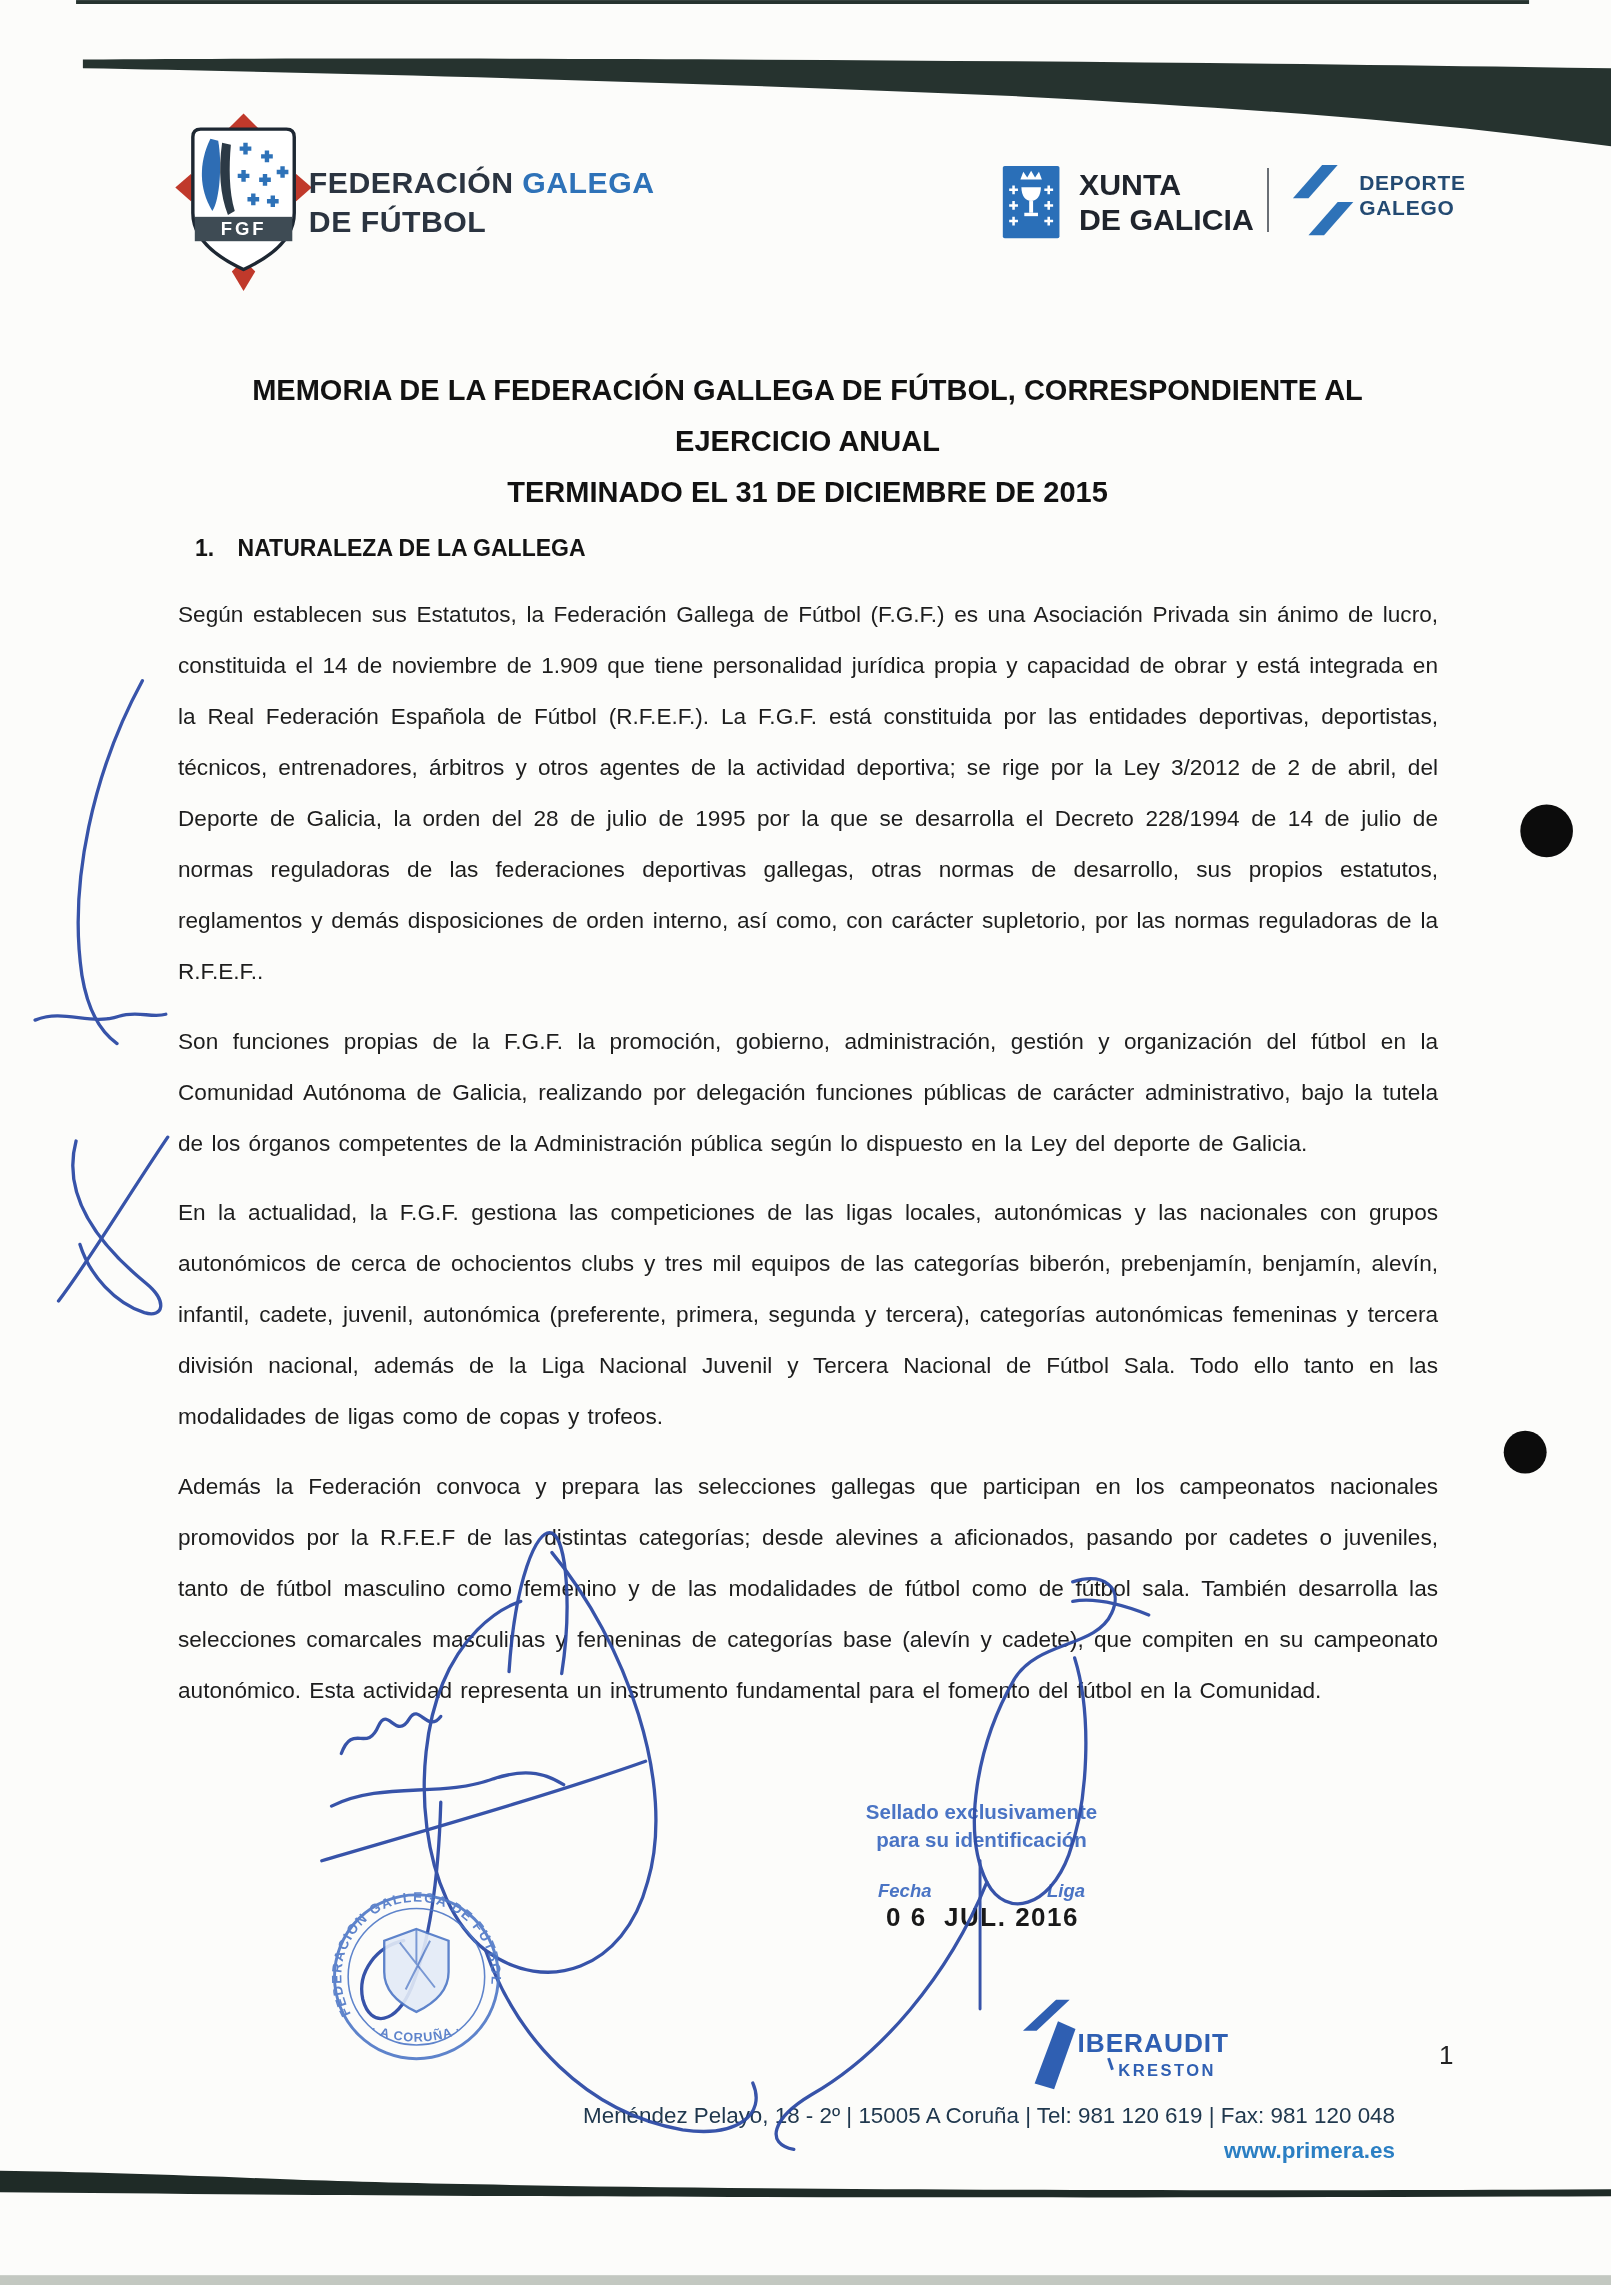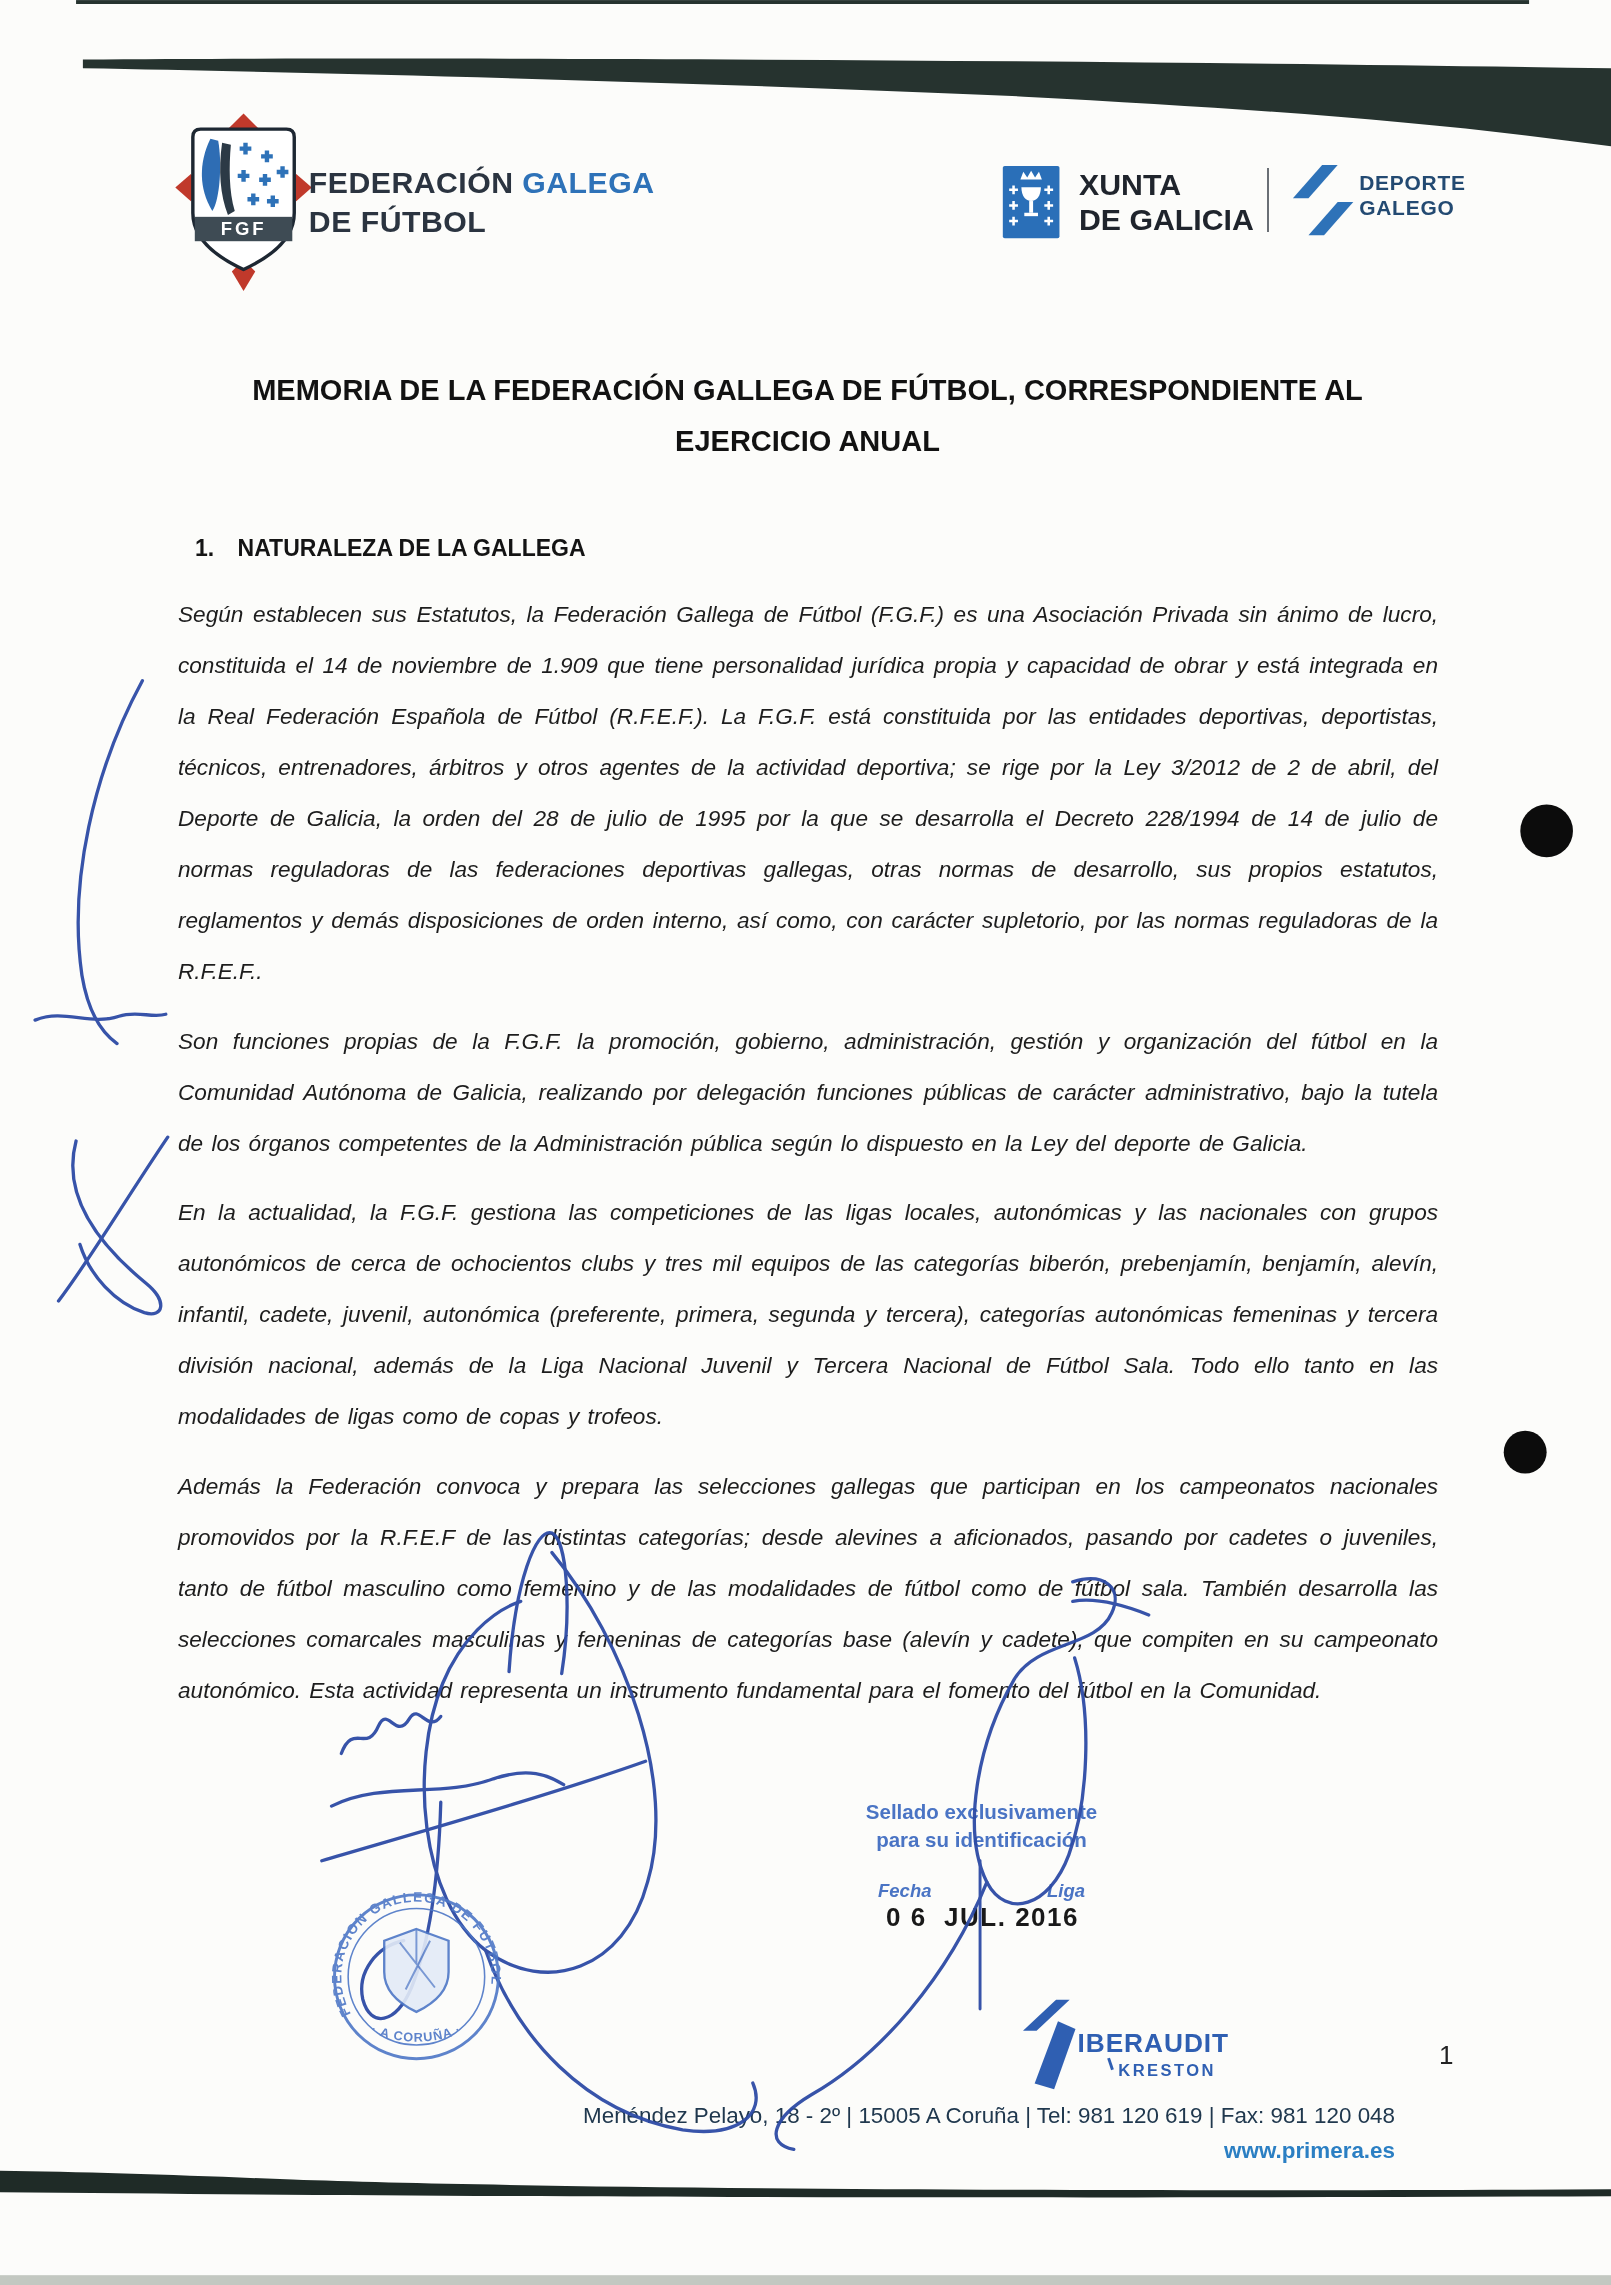--- a/index.html
+++ b/index.html
@@ -22,21 +22,21 @@
   }
   .section-heading {
     position:absolute; left:195px; top:535px; display:flex; gap:23.4px;
     font-weight:bold; font-size:23px; color:#141414;
   }
   .body-text {
     position:absolute; left:178px; top:589px; width:1260px;
     font-size:22.6px; line-height:51px; color:#1d1d1d;
     text-align:justify; word-spacing:2px;
   }
-  .body-text p { margin:0 0 18.5px 0;font-style:italic; }
+  .body-text p { margin:0 0 18.5px 0; }
 
   
   .id-stamp {
     position:absolute; left:847px; top:1798px; width:269px; text-align:center;
     color:#4a74c4; font-size:20.5px; line-height:28px; font-weight:bold;
   }
   .fecha-row {
     display:flex; justify-content:space-between; padding:0 31px; margin-top:23px;
     font-style:italic; font-size:18.5px;
   }
@@ -106,20 +106,21 @@
     <g fill="#2e72b8">
       <polygon points="4,40 34,6 50,6 20,40"></polygon>
       <polygon points="20,78 50,44 66,44 36,78"></polygon>
     </g>
     <text x="72" y="32" font-size="21.5" font-weight="bold" fill="#234a72" letter-spacing="0.8">DEPORTE</text>
     <text x="72" y="57" font-size="21.5" font-weight="bold" fill="#234a72" letter-spacing="0.8">GALEGO</text>
   </svg>
 
   <div class="doc-title">
     <div>MEMORIA DE LA FEDERACIÓN GALLEGA DE FÚTBOL, CORRESPONDIENTE AL EJERCICIO ANUAL</div>
+    <div>TERMINADO EL 31 DE DICIEMBRE DE 2015</div>
   </div>
 
   <div class="section-heading">
     <span>1.</span>
     <span>NATURALEZA DE LA GALLEGA</span>
   </div>
 
   <div class="body-text">
     <p>Según establecen sus Estatutos, la Federación Gallega de Fútbol (F.G.F.) es una Asociación Privada sin ánimo de lucro, constituida el 14 de noviembre de 1.909 que tiene personalidad jurídica propia y capacidad de obrar y está integrada en la  Real Federación Española de Fútbol (R.F.E.F.). La F.G.F. está constituida por las entidades deportivas, deportistas, técnicos, entrenadores, árbitros y otros agentes de la actividad deportiva; se rige por la Ley 3/2012 de 2 de abril, del Deporte de Galicia, la orden del 28 de julio de 1995 por la que se desarrolla el  Decreto 228/1994 de 14 de julio de normas reguladoras de las federaciones deportivas gallegas, otras normas de desarrollo, sus propios estatutos, reglamentos y demás disposiciones de orden interno, así como, con carácter supletorio, por las normas reguladoras de la R.F.E.F..</p>
     <p>Son funciones propias  de la F.G.F. la promoción, gobierno, administración, gestión y organización del fútbol en la Comunidad Autónoma de Galicia, realizando por delegación funciones públicas de carácter administrativo, bajo la tutela de los órganos competentes de la Administración pública según lo dispuesto en la Ley  del deporte de Galicia.</p>

